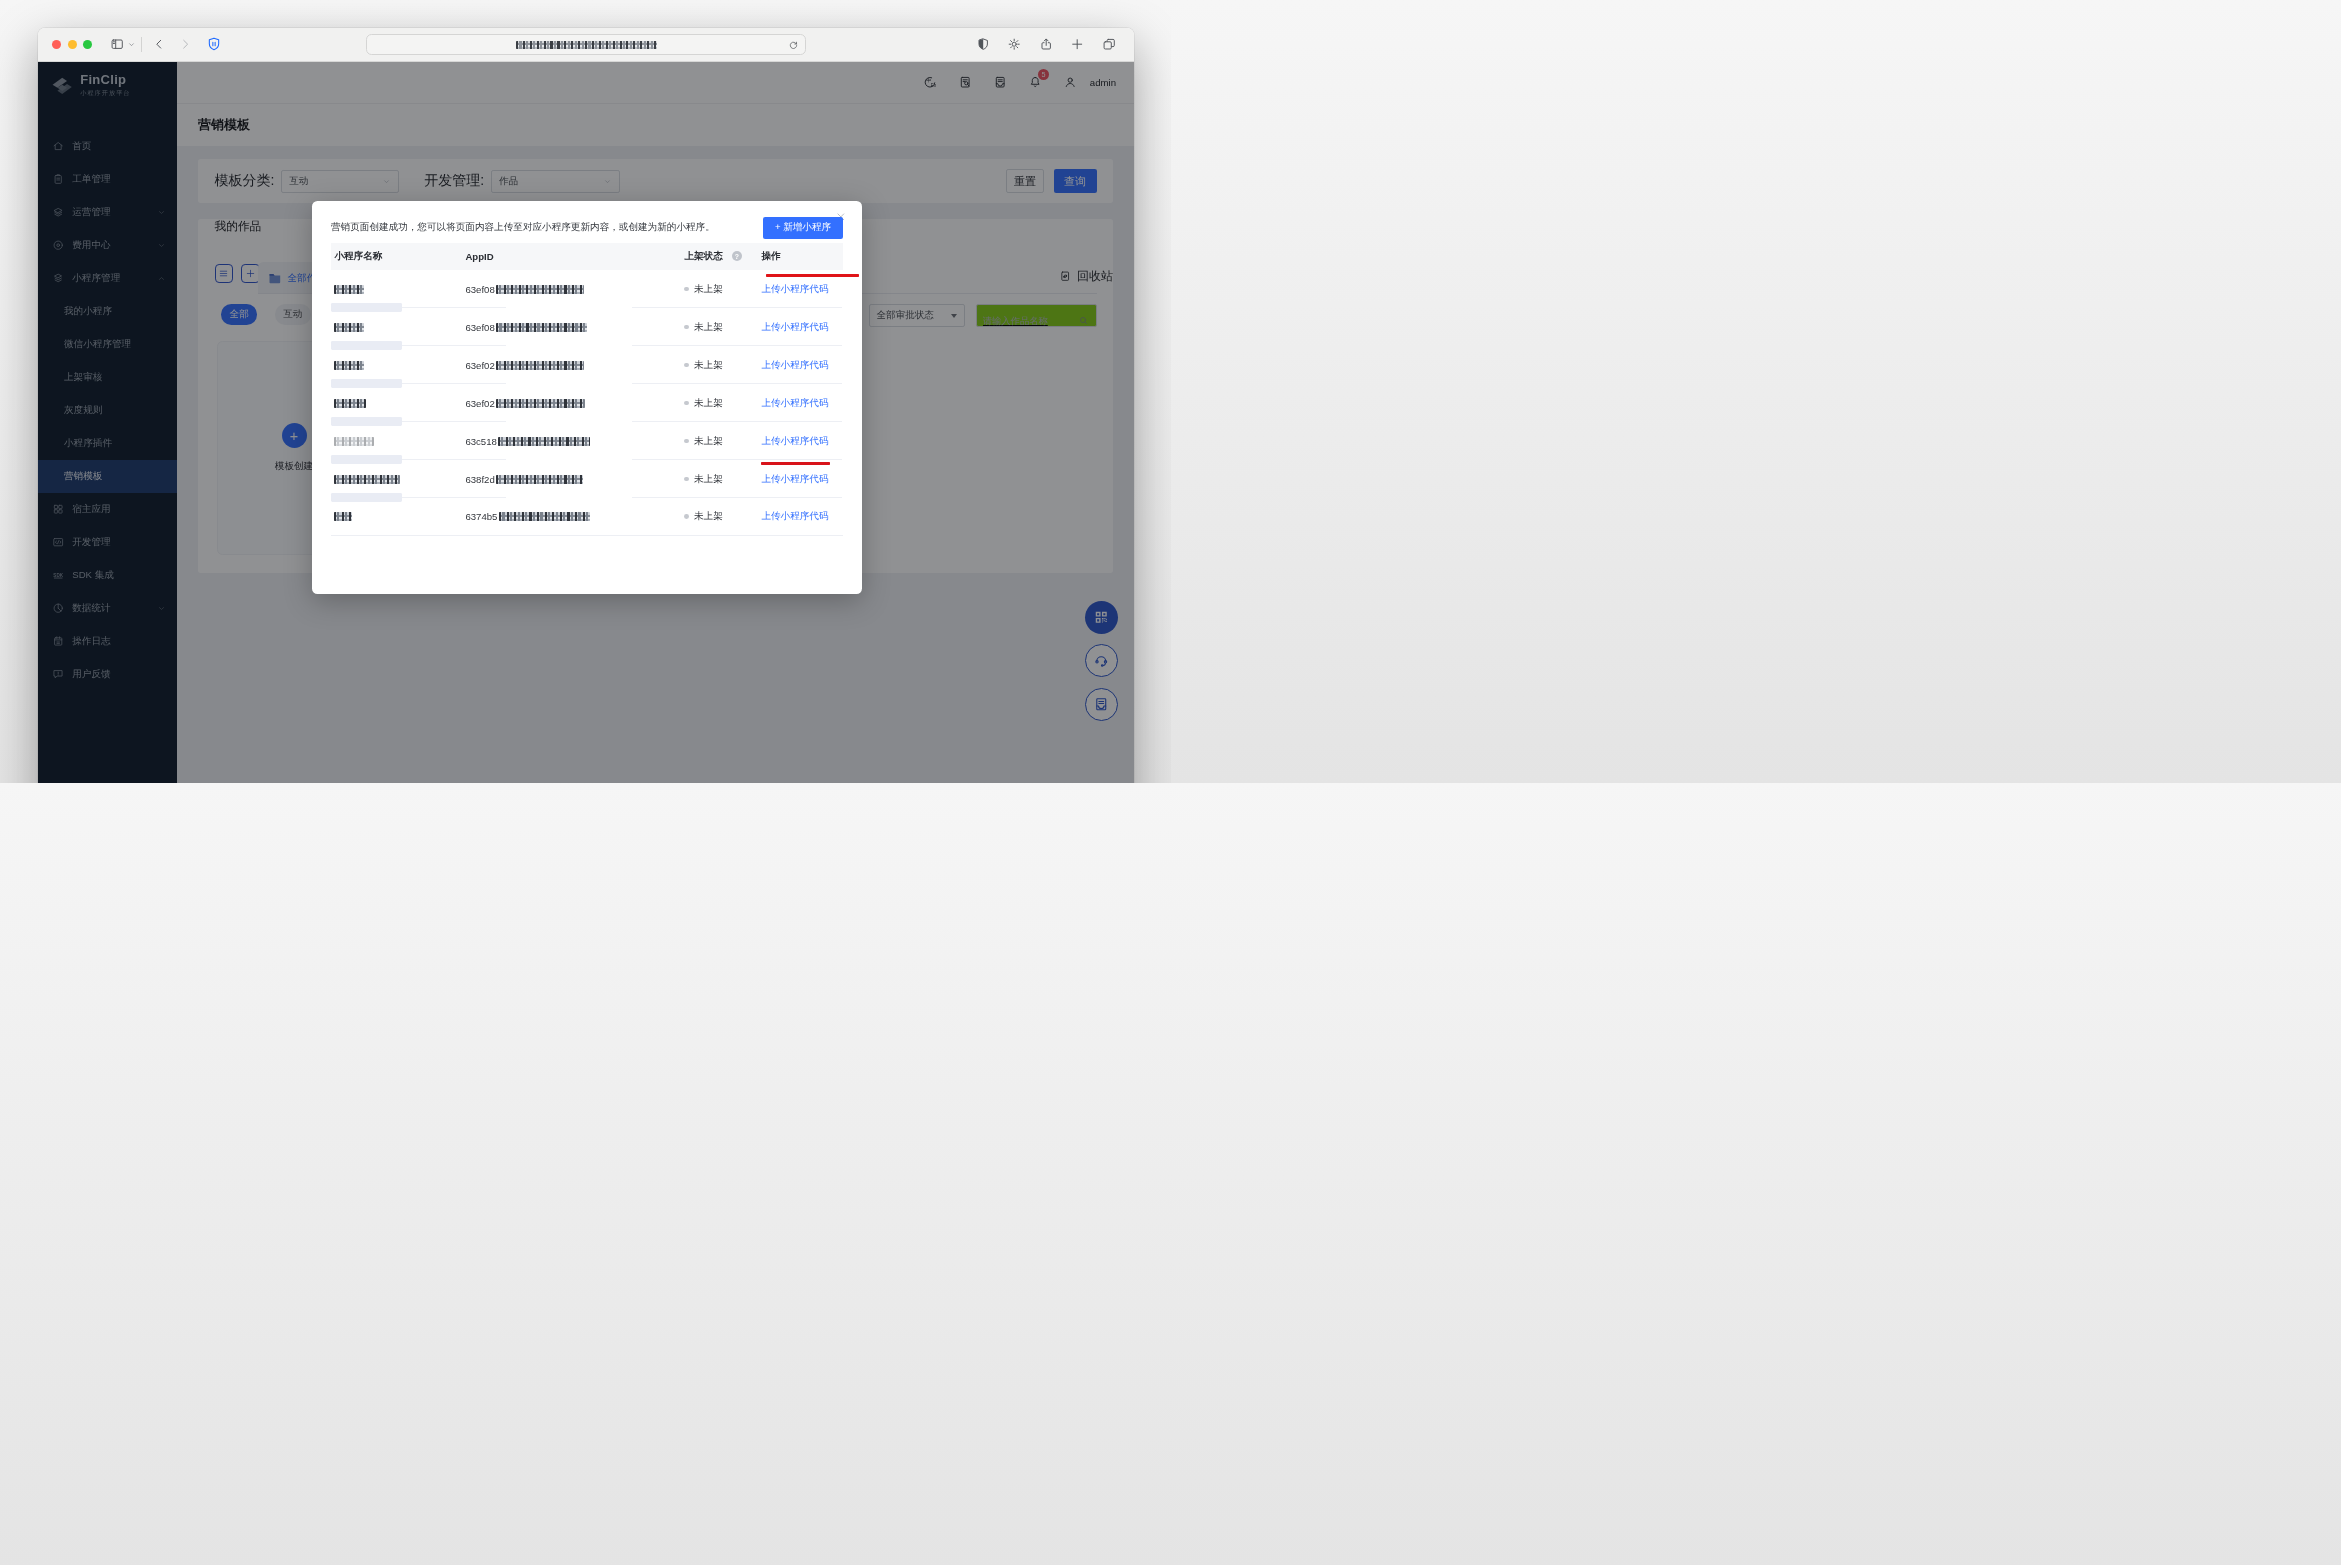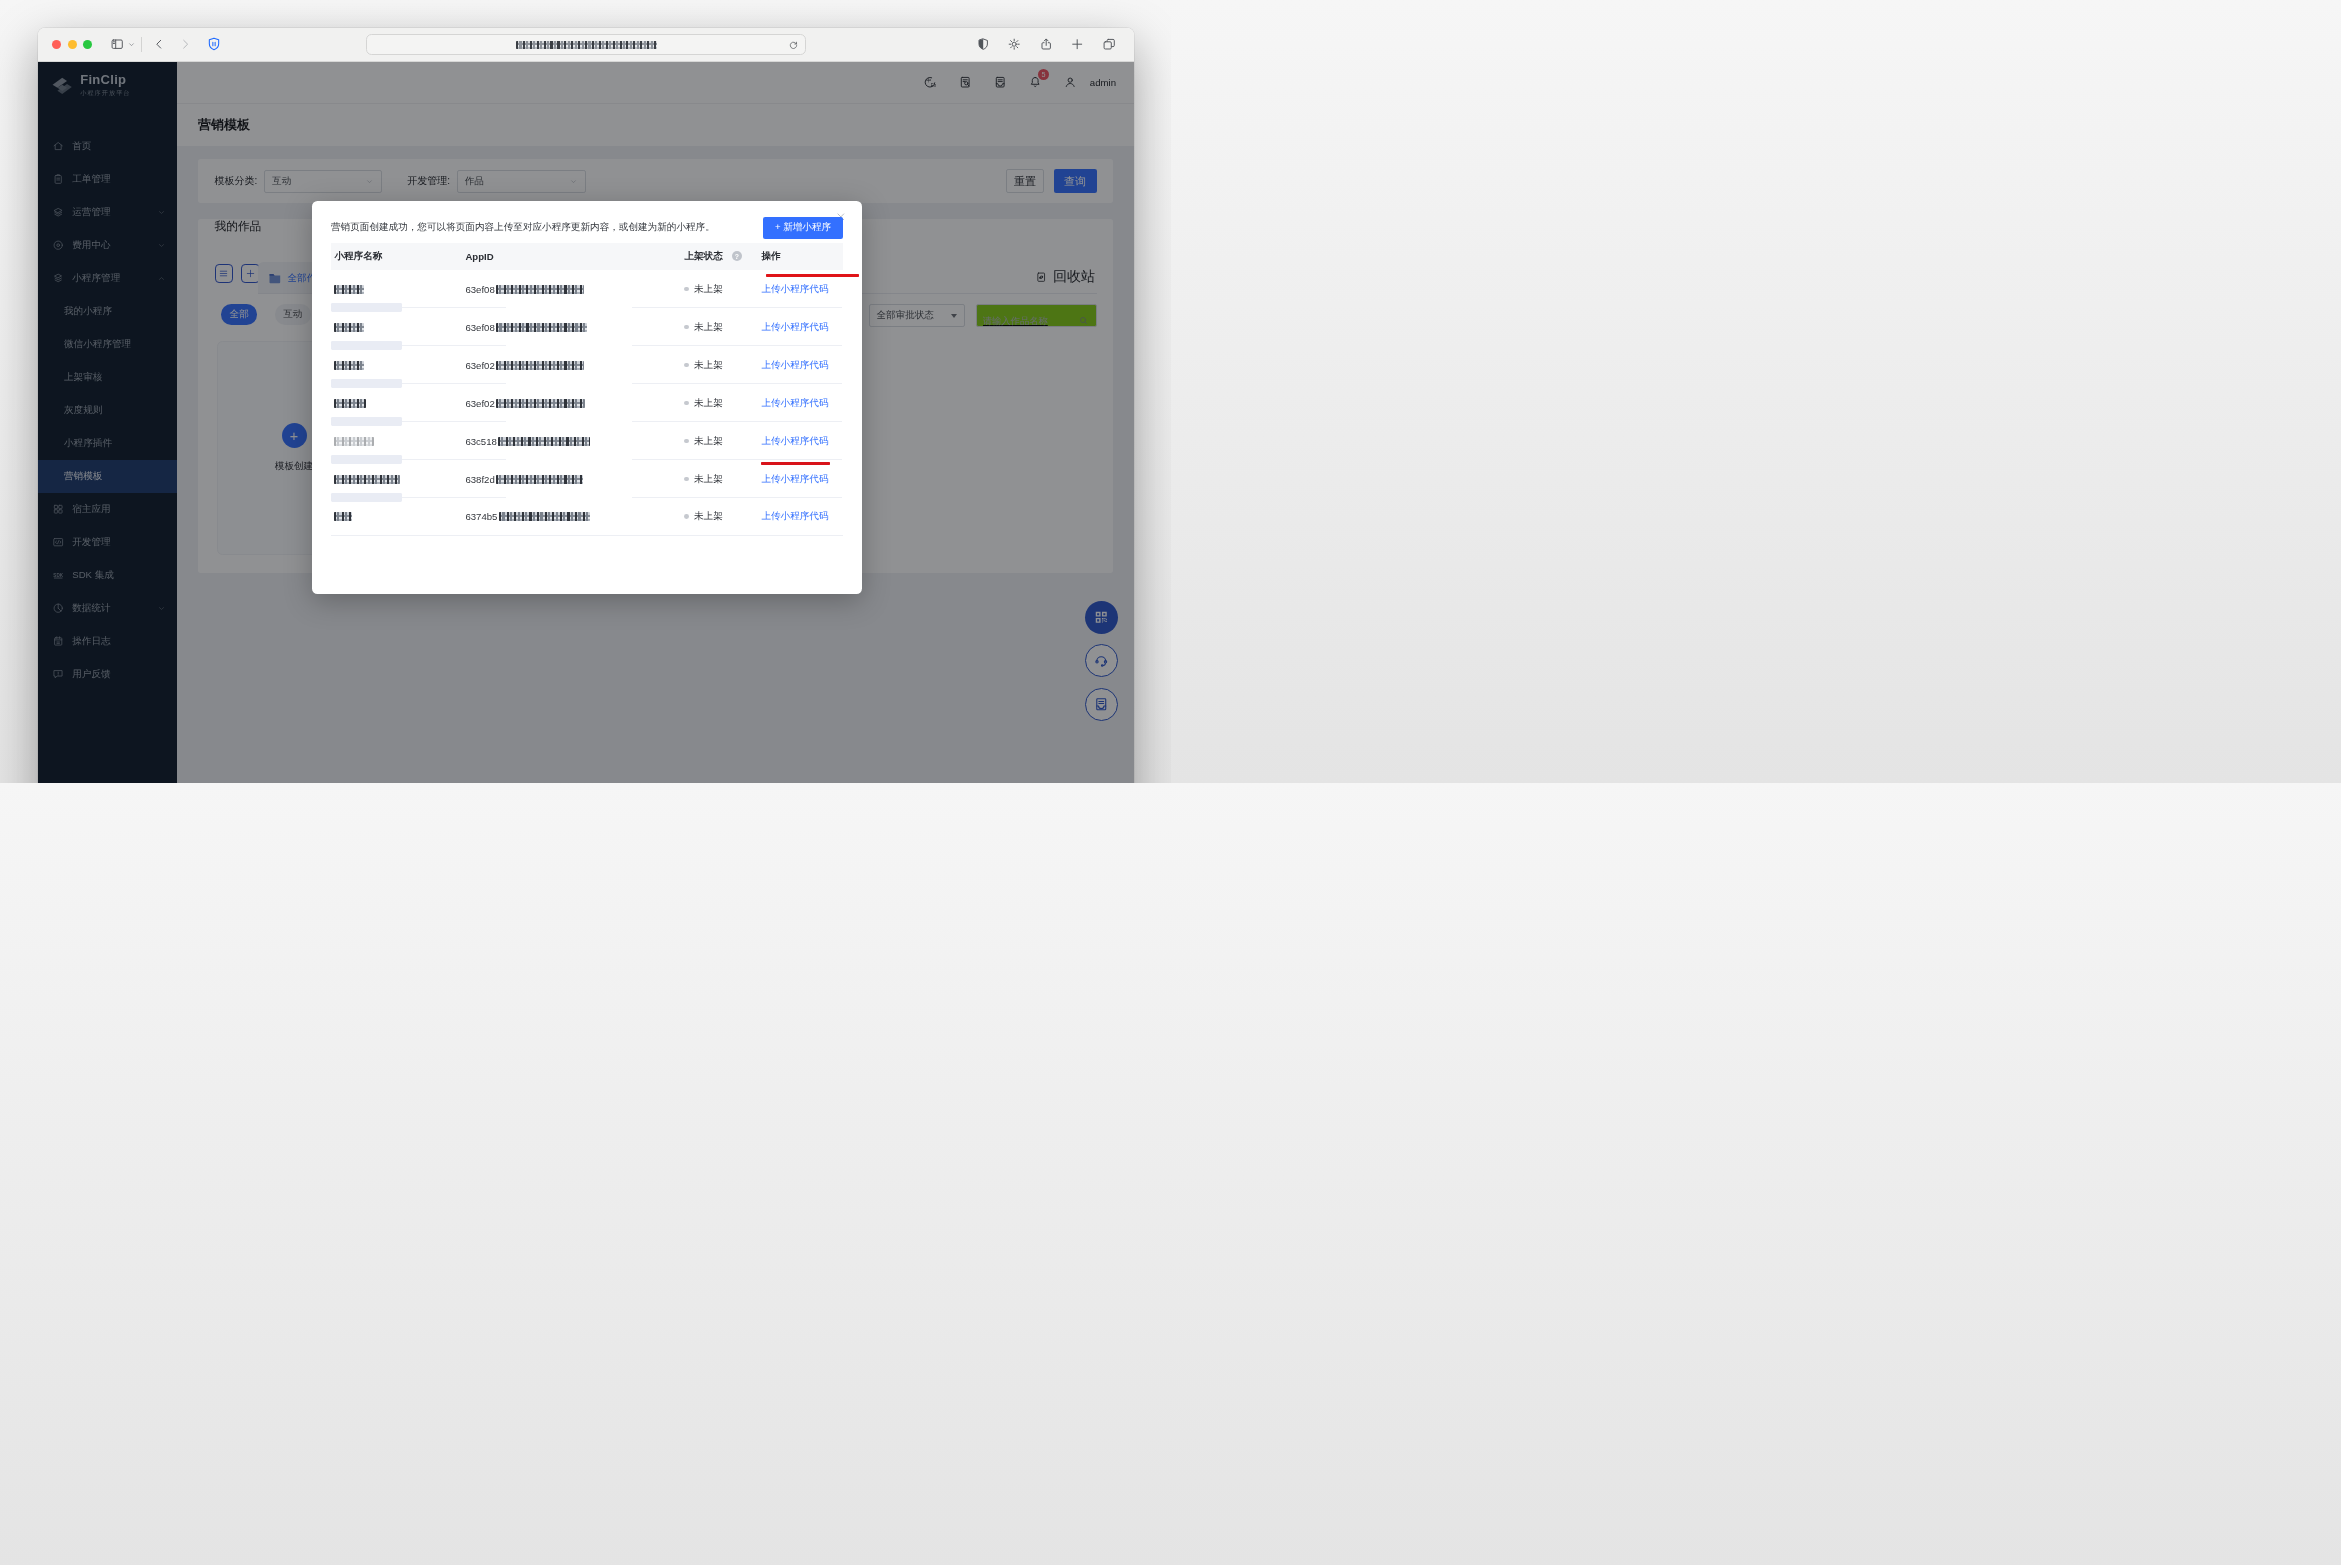--- a/index.html
+++ b/index.html
@@ -65,21 +65,21 @@
   .badge{position:absolute;top:-6.2px;right:-6.9px;min-width:11.7px;height:11.7px;border-radius:6.2px;background:#ee5260;
     color:#fff;font-size:7.2px;display:flex;align-items:center;justify-content:center;padding:0 2.7px;}
   .admin-name{font-size:9.6px;color:#23262b;margin-left:-8.2px;}
   .title-strip{height:43px;background:#fff;border-top:0.7px solid #f0f1f3;display:flex;align-items:center;
     padding-left:21px;flex:none;}
   .page-title{font-size:13px;font-weight:bold;color:#17191d;}
   .content{flex:1;padding:13.7px 21px 0;position:relative;}
 
   
   .filter-card{height:44px;background:#fff;border-radius:2.7px;display:flex;align-items:center;padding:0 16.5px;}
-  .f-label{font-size:10px;color:#25282e;}
+  .f-label{font-size:14px;color:#25282e;}
   .sel{height:23px;border:0.7px solid #d8dce2;border-radius:2.1px;background:#fff;display:flex;align-items:center;
     justify-content:space-between;padding:0 6.9px;color:#4b4f55;font-size:9.6px;}
   .sel .chev-sm{color:#aab0b8;}
   .sel1{width:118px;margin-left:6.9px;}
   .lbl2{margin-left:25px;}
   .sel2{width:129px;margin-left:6.9px;}
   .f-spacer{flex:1;}
   .btn{height:23.4px;border-radius:2.1px;font-size:11px;display:flex;align-items:center;justify-content:center;cursor:pointer;}
   .btn.ghost{width:38px;border:0.7px solid #d8dce2;background:#fff;color:#2c3036;}
   .btn.primary{width:43px;background:var(--accent);color:#fff;border:none;margin-left:9.6px;}
@@ -93,22 +93,22 @@
   .ib1{left:16.5px;} .ib2{left:43px;}
   .folder-tab{position:absolute;left:60px;top:43px;width:91px;height:32px;background:#f2f4f8;
     border-radius:5.5px 5.5px 0 0;display:flex;align-items:center;gap:6.2px;padding-left:9.6px;
     color:var(--accent);font-size:9.6px;overflow:hidden;white-space:nowrap;}
   .folder-ico{width:13.7px;height:12.4px;flex:none;}
   .tab-strip-line{position:absolute;left:60px;right:16.5px;top:74px;height:0.7px;background:#e9ebf0;}
   .pill-row{position:absolute;left:23.4px;top:85px;display:flex;gap:18px;}
   .pill{height:20.6px;border-radius:10.3px;padding:0 8.2px;font-size:9.6px;display:flex;align-items:center;cursor:pointer;}
   .pill.active{background:var(--accent);color:#fff;}
   .pill.plain{background:#f1f2f5;color:#4a4d52;}
-  .recycle{position:absolute;right:18px;top:49px;display:flex;align-items:center;gap:5.5px;color:#26292e;
-    font-size:14px;cursor:pointer;}
+  .recycle{position:absolute;right:0;top:49px;display:flex;align-items:center;gap:5.5px;color:#26292e;
+    font-size:12px;cursor:pointer;}
   .recycle .s-ico{width:12.4px;height:12.4px;color:#26292e;}
   .right-controls{position:absolute;right:16.5px;top:85px;display:flex;gap:11px;}
   .approval-sel{width:96px;height:23px;}
   .approval-sel .tri{width:0;height:0;border-left:3.4px solid transparent;border-right:3.4px solid transparent;
     border-top:4.1px solid #6b7077;}
   .search-box{width:121px;height:23px;border:0.7px solid #d8dce2;border-radius:2.1px;background:#84cc16;
     display:flex;align-items:flex-end;padding:0 6.2px;gap:4.1px;text-decoration:underline;}
   .search-box input{border:none;outline:none;flex:1;min-width:0;font-size:9.3px;color:#4b4f55;background:transparent;}
   .search-box input::placeholder{color:#b4b9c2;}
   .search-box .s-ico{width:11px;height:11px;color:#7d838c;flex:none;}

